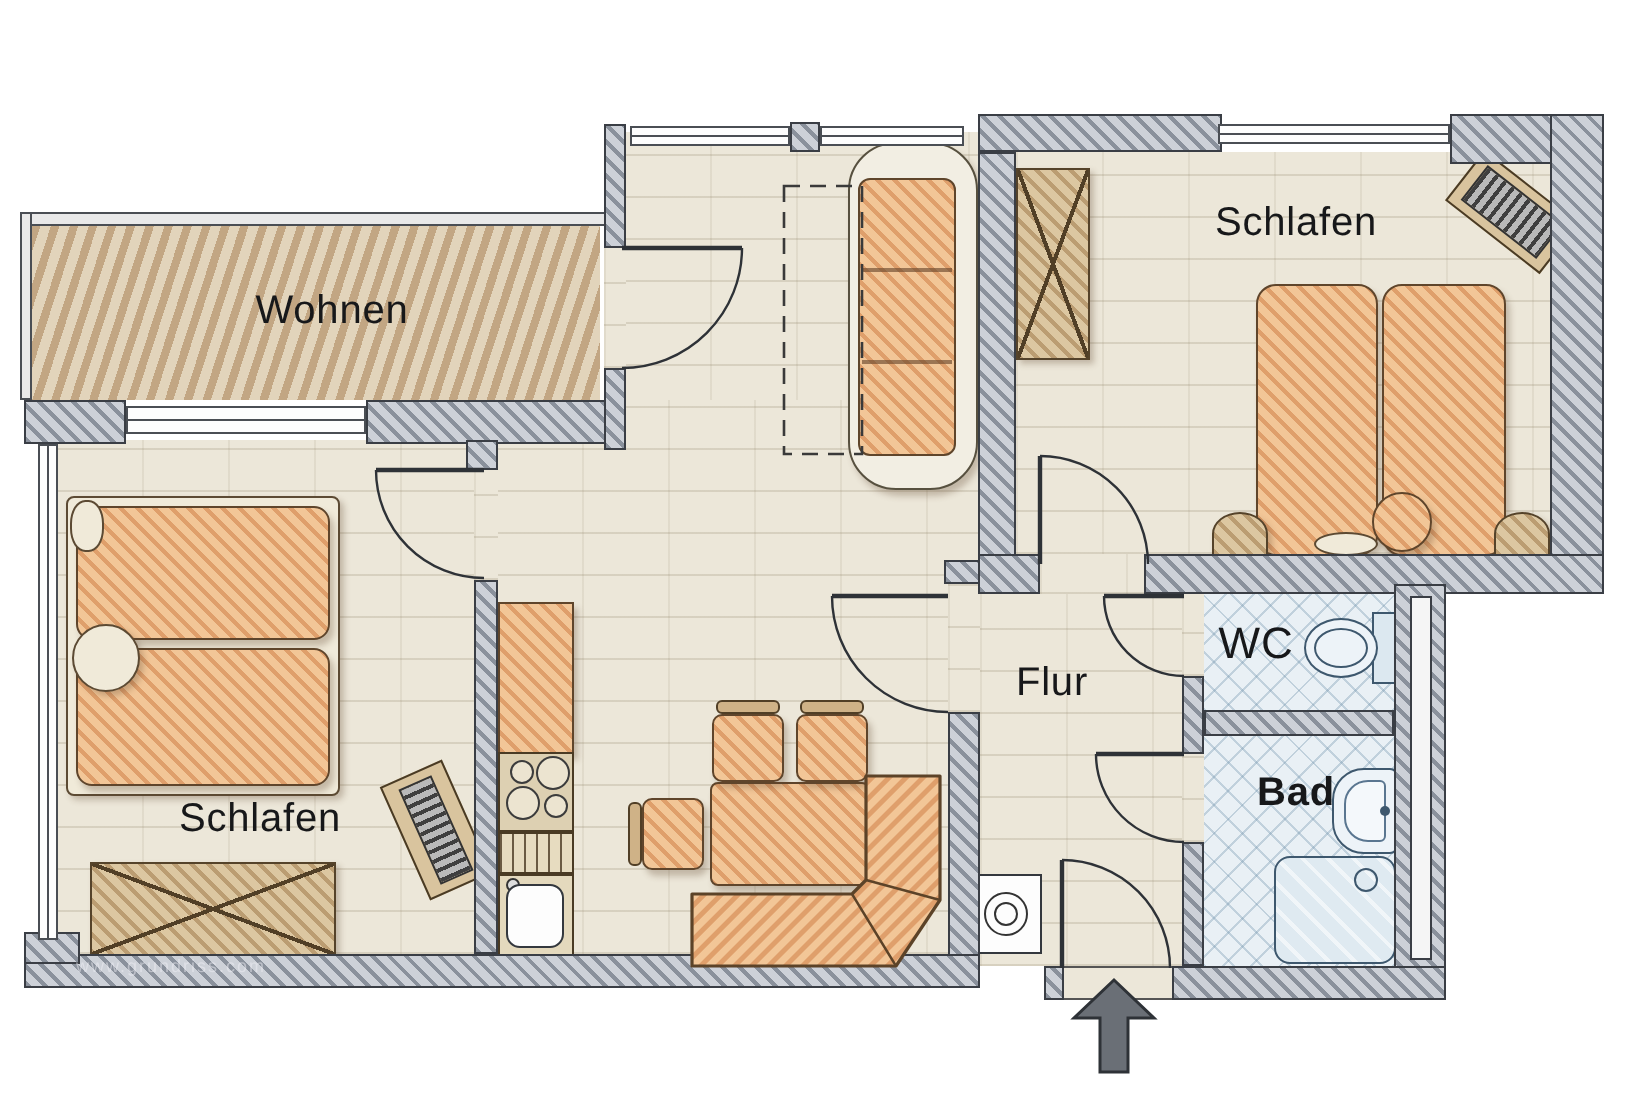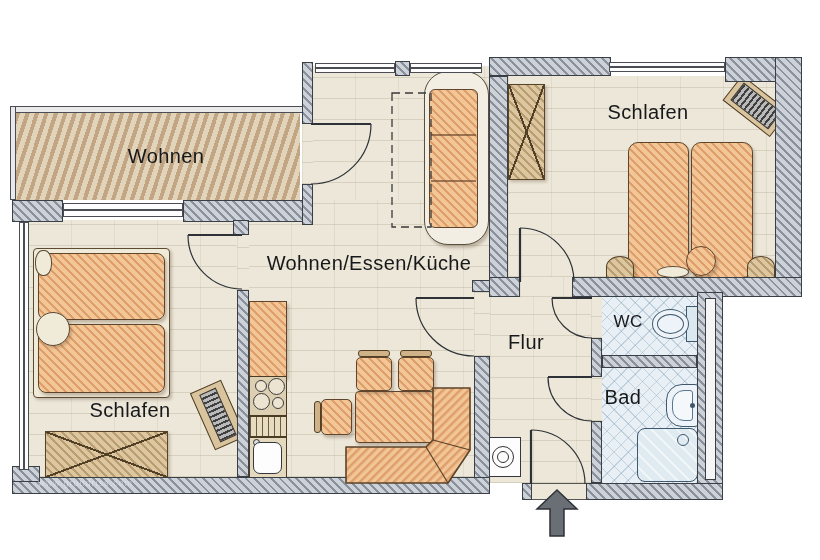--- a/index.html
+++ b/index.html
@@ -44,21 +44,21 @@
   .circle{border-radius:50%;}
   .rad{position:absolute;z-index:2;}
   .rad .board{position:absolute;inset:0;background:#d9c49e;border:1px solid #4a3b24;}
   .chair{position:absolute;z-index:2;}
   .chair .back{position:absolute;background:#cfb287;border:1px solid #513f26;border-radius:3px;z-index:2;}
   .white-box{position:absolute;z-index:2;background:#fdfdfd;border:1.3px solid #34383e;}
   .san{position:absolute;z-index:2;background:#edf3f8;border:1.3px solid #3e586e;}
 
   .label{position:absolute;z-index:6;font-size:20px;color:#17181a;white-space:nowrap;
          transform:translate(-50%,-50%);letter-spacing:.4px;}
-  .label.small{font-size:17px;}
+  .label.small{font-size:22px;}
   .watermark{position:absolute;z-index:6;font-size:9px;color:rgba(240,240,245,.5);letter-spacing:1px;}
   .overlay{position:absolute;left:0;top:0;z-index:5;pointer-events:none;}
 </style>
 </head>
 <body>
 
 <div class="plan">
 
   <div class="balcony-floor" style="left:16px;top:113px;width:284px;height:87px;"></div>
   <div class="floor" style="left:312px;top:66px;width:178px;height:159px;"></div>
@@ -227,20 +227,19 @@
         <path d="M531,484 L531,430" stroke-width="2.2"></path>
         <path d="M531,430 A54,54 0 0 1 585,484" stroke-width="1.2"></path>
       </g>
     </g>
 
     <path d="M557,490 L577,509 L564,509 L564,536 L550,536 L550,509 L537,509 Z" fill="#6a6f76" stroke="#2e3237" stroke-width="1.5"></path>
   </svg>
 
   <div class="label" style="left:166px;top:156px;">Wohnen</div>
   <div class="label" style="left:130px;top:410px;">Schlafen</div>
-  <div class="label" style="left:369px;top:263px;">Wohnen/Essen/Küche</div>
   <div class="label" style="left:648px;top:112px;">Schlafen</div>
   <div class="label" style="left:526px;top:342px;">Flur</div>
   <div class="label small" style="left:628px;top:322px;">WC</div>
-  <div class="label" style="left:623px;top:397px;">Bad</div>
+  <div class="label" style="left:648px;top:397px;font-weight:bold;">Bad</div>
   <div class="watermark" style="left:38px;top:478px;">www.grundriss.com</div>
 
 </div>
 
 </body></html>

